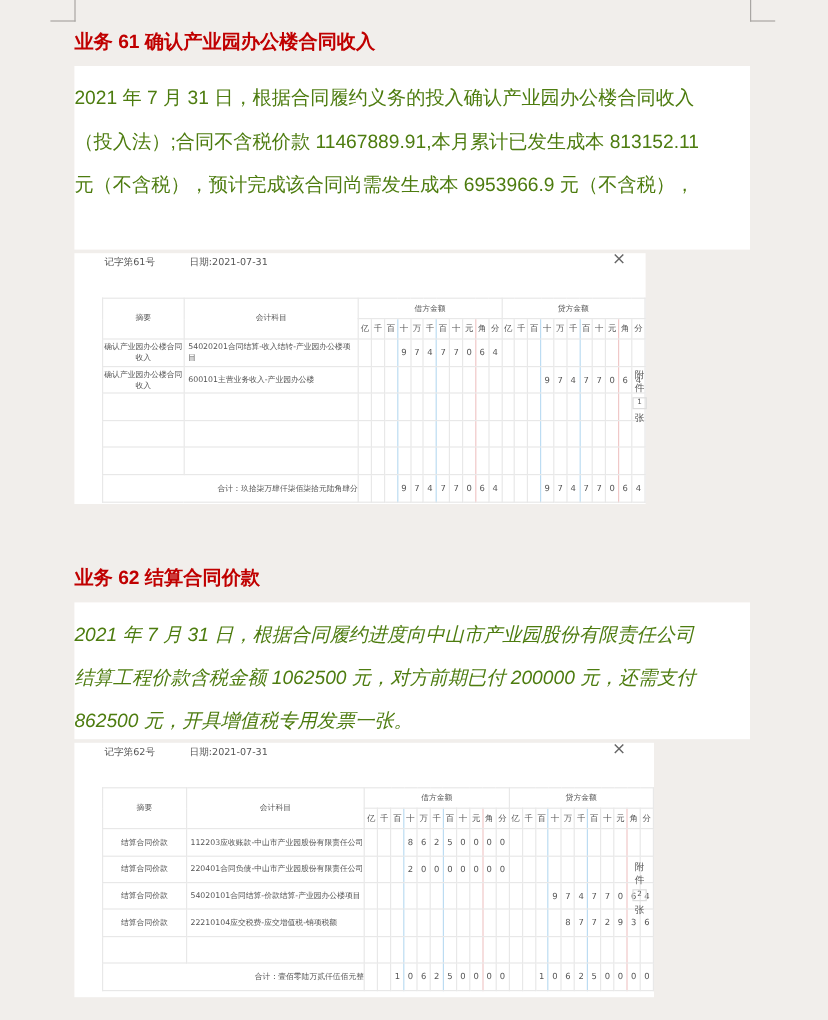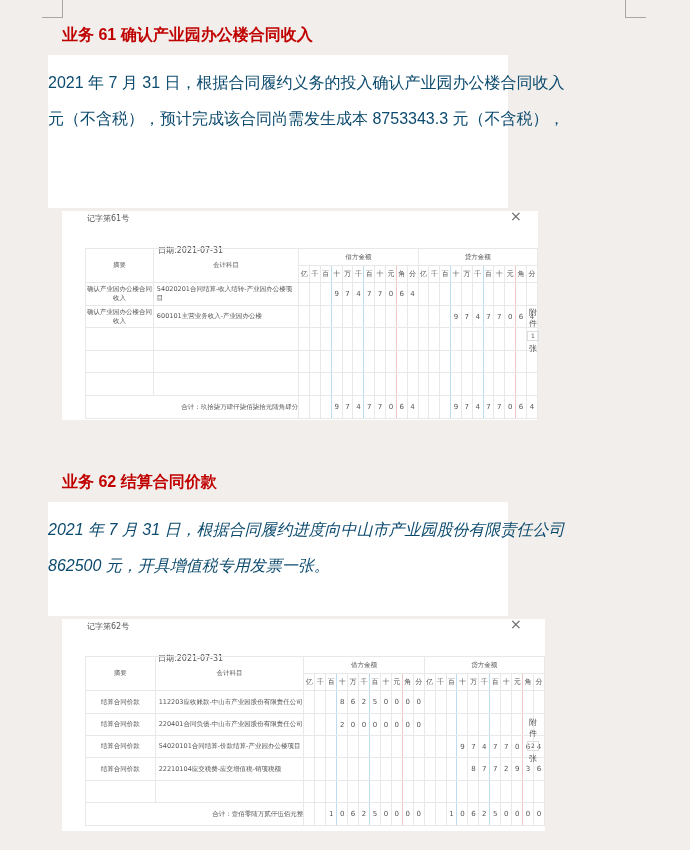--- a/index.html
+++ b/index.html
@@ -9,29 +9,29 @@
   }
   .corner { position:absolute; border-color:#a9a6a3; border-style:solid; }
   .corner-l { left:42px; top:0; width:20px; height:17px; border-width:0 1px 1px 0; }
   .corner-r { left:625px; top:0; width:20px; height:17px; border-width:0 0 1px 1px; }
 
   .title {
     position:absolute; left:62px; font-family:"Liberation Sans","DejaVu Sans",sans-serif;
     font-weight:bold; font-size:16px; color:#c00000; letter-spacing:0px; white-space:nowrap;
   }
   .para {
-    position:absolute; left:48px; width:460px; background:#fff; box-sizing:border-box;
-    padding:10px 0 0 0; font-size:16px; line-height:36px; color:#0c4a6e;
+    position:absolute; left:62px; width:563px; background:#fff; box-sizing:border-box;
+    padding:10px 0 0 0; font-size:16px; line-height:36px; color:#4d7c0f;
     font-family:"Liberation Sans","DejaVu Sans",sans-serif;
   }
   .para p { margin:0; white-space:nowrap; }
 
   .card { position:absolute; left:62px; background:#fff; }
   .vno { position:absolute; left:25px; top:2px; font-size:8px; color:#555; }
-  .vdate { position:absolute; left:96px; top:2px; font-size:8px; color:#555;margin-top:32px; }
+  .vdate { position:absolute; left:96px; top:2px; font-size:8px; color:#555; }
   .close { position:absolute; top:-3px; font-size:14px; color:#666; cursor:pointer; font-family:"DejaVu Sans",sans-serif; }
 
   table.v { position:absolute; left:23px; border-collapse:collapse; table-layout:fixed; font-size:6.5px; color:#555; }
   table.v td { border:1px solid #e8e8e8; padding:0; text-align:center; overflow:hidden; }
   table.v td.d { width:10px; font-size:7px; }
   table.v td.blue { border-right:1px solid #bcdcf2; }
   table.v td.red { border-right:1px solid #f0c8c8; }
   table.v td.sum { width:70px; line-height:9px; }
   table.v td.acct { width:147px; text-align:left; padding-left:3px; line-height:9px; }
   table.v td.totl { text-align:right; padding-left:10px; }
@@ -40,21 +40,22 @@
 </style>
 </head>
 <body>
 
 <div class="corner corner-l"></div>
 <div class="corner corner-r"></div>
 
 <div class="title" style="top:25px;">业务 61 确认产业园办公楼合同收入</div>
 <div class="para" style="top:55px;height:153px;">
   <p>2021 年 7 月 31 日，根据合同履约义务的投入确认产业园办公楼合同收入</p>
-  <p>元（不含税），预计完成该合同尚需发生成本 8753343.3 元（不含税），</p>
+  <p>（投入法）;合同不含税价款 11467889.91,本月累计已发生成本 813152.11</p>
+  <p>元（不含税），预计完成该合同尚需发生成本 6953966.9 元（不含税），</p>
 </div>
 <div class="card" id="card0" style="top:211px;width:476px;height:209px;">
     <span class="vno">记字第61号</span>
     <span class="vdate">日期:2021-07-31</span>
     <span class="close" style="left:448px;">×</span>
     <table class="v" style="top:37px;">
       <tbody>
         <tr style="height:17px">
           <td class="sum" rowspan="2">摘要</td>
           <td class="acct" rowspan="2" style="text-align:center;padding:0;">会计科目</td>
@@ -241,20 +242,21 @@
           <td class="d">4</td>
         </tr>
       </tbody>
     </table>
     <div class="attach" style="left:465px;top:96px;"><span>附</span><br><span>件</span><span class="n">1</span><span>张</span></div>
   </div>
 
 <div class="title" style="top:472px;text-align:center;">业务 62 结算合同价款</div>
 <div class="para" style="top:502px;height:114px;font-style:italic;">
   <p>2021 年 7 月 31 日，根据合同履约进度向中山市产业园股份有限责任公司</p>
+  <p>结算工程价款含税金额 1062500 元，对方前期已付 200000 元，还需支付</p>
   <p>862500 元，开具增值税专用发票一张。</p>
 </div>
 <div class="card" id="card1" style="top:619px;width:483px;height:212px;">
     <span class="vno">记字第62号</span>
     <span class="vdate">日期:2021-07-31</span>
     <span class="close" style="left:448px;">×</span>
     <table class="v" style="top:37px;">
       <tbody>
         <tr style="height:17px">
           <td class="sum" rowspan="2">摘要</td>

